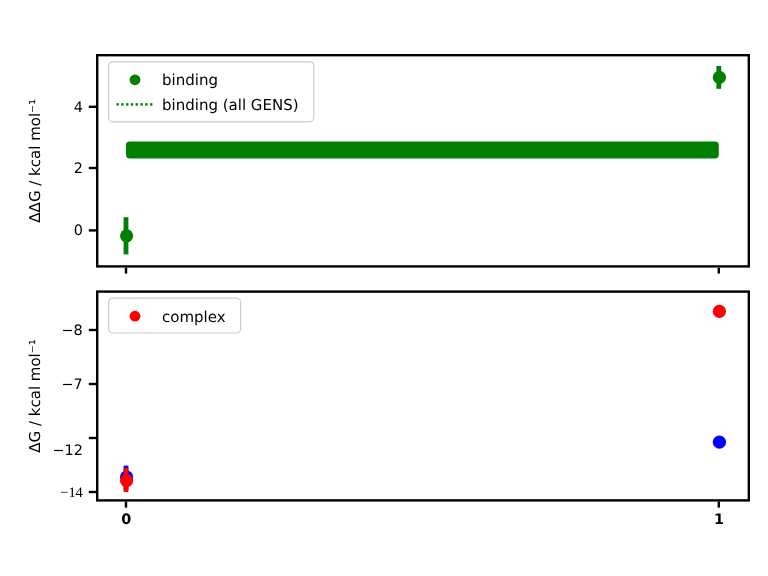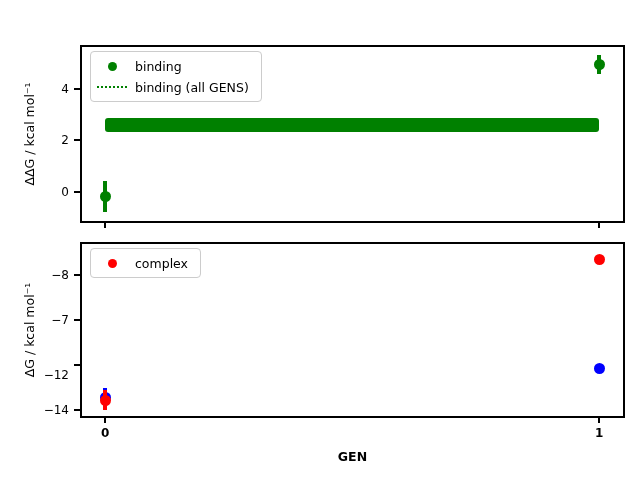--- a/index.html
+++ b/index.html
@@ -82,21 +82,21 @@
 
   <div class="ylabel" style="left:29px;top:330px;">ΔG / kcal mol⁻¹</div>
   <div class="axes" id="axes-bottom">
       <div class="tick" style="left: -8px; top: 29.5526px; width: 6px; height: 2px;"></div>
       <div class="ticklabel yticklabel" style="left: -60px; top: 22.5526px; width: 47px;">−8</div>
       <div class="tick" style="left: -8px; top: 74.8158px; width: 6px; height: 2px;"></div>
       <div class="ticklabel yticklabel" style="left: -60px; top: 67.8158px; width: 47px;">−7</div>
       <div class="tick" style="left: -8px; top: 120.079px; width: 6px; height: 2px;"></div>
       <div class="ticklabel yticklabel" style="left: -60px; top: 98px; width: 47px; margin-top: 25px;">−12</div>
       <div class="tick" style="left: -8px; top: 165.342px; width: 6px; height: 2px;"></div>
-      <div class="ticklabel yticklabel" style="left: -60px; top: 158.342px; width: 47px;">−14</div>
+      <div class="ticklabel yticklabel" style="left: -60px; top: 158.342px; width: 47px; font-family: Liberation Serif, serif;">−14</div>
       <div class="tick" style="left: 22.221px; top: 174px; width: 2px; height: 5px;"></div>
       <div class="ticklabel xticklabel" style="left: 3.221px; top: 181px; width: 40px;">0</div>
       <div class="tick" style="left: 516.285px; top: 174px; width: 2px; height: 5px;"></div>
       <div class="ticklabel xticklabel" style="left: 497.285px; top: 181px; width: 40px;">1</div>
       <div class="errbar" style="left: 21.221px; top: 143.711px; width: 4px; height: 20.3684px; background: rgb(0, 0, 255);"></div>
       <div class="dot" style="left: 17.721px; top: 148.395px; background: rgb(0, 0, 255);"></div>
       <div class="dot" style="left: 511.785px; top: 118.974px; background: rgb(0, 0, 255);"></div>
       <div class="errbar" style="left: 21.221px; top: 145.974px; width: 4px; height: 20.3684px; background: rgb(255, 0, 0);"></div>
       <div class="dot" style="left: 17.721px; top: 150.658px; background: rgb(255, 0, 0);"></div>
       <div class="errbar" style="left: 515.285px; top: 11.3158px; width: 4px; height: 9.05263px; background: rgb(255, 0, 0);"></div>
@@ -104,14 +104,13 @@
       <div class="legend">
         <div class="legend-row">
           <span class="lmk">
             <span class="lmk-dot" style="background: rgb(255, 0, 0);"></span>
           </span>
           <span class="llabel">complex</span>
         </div>
       </div>
     </div>
 
-  <div class="xlabel">GEN</div>
 </div>
 
 </body></html>

